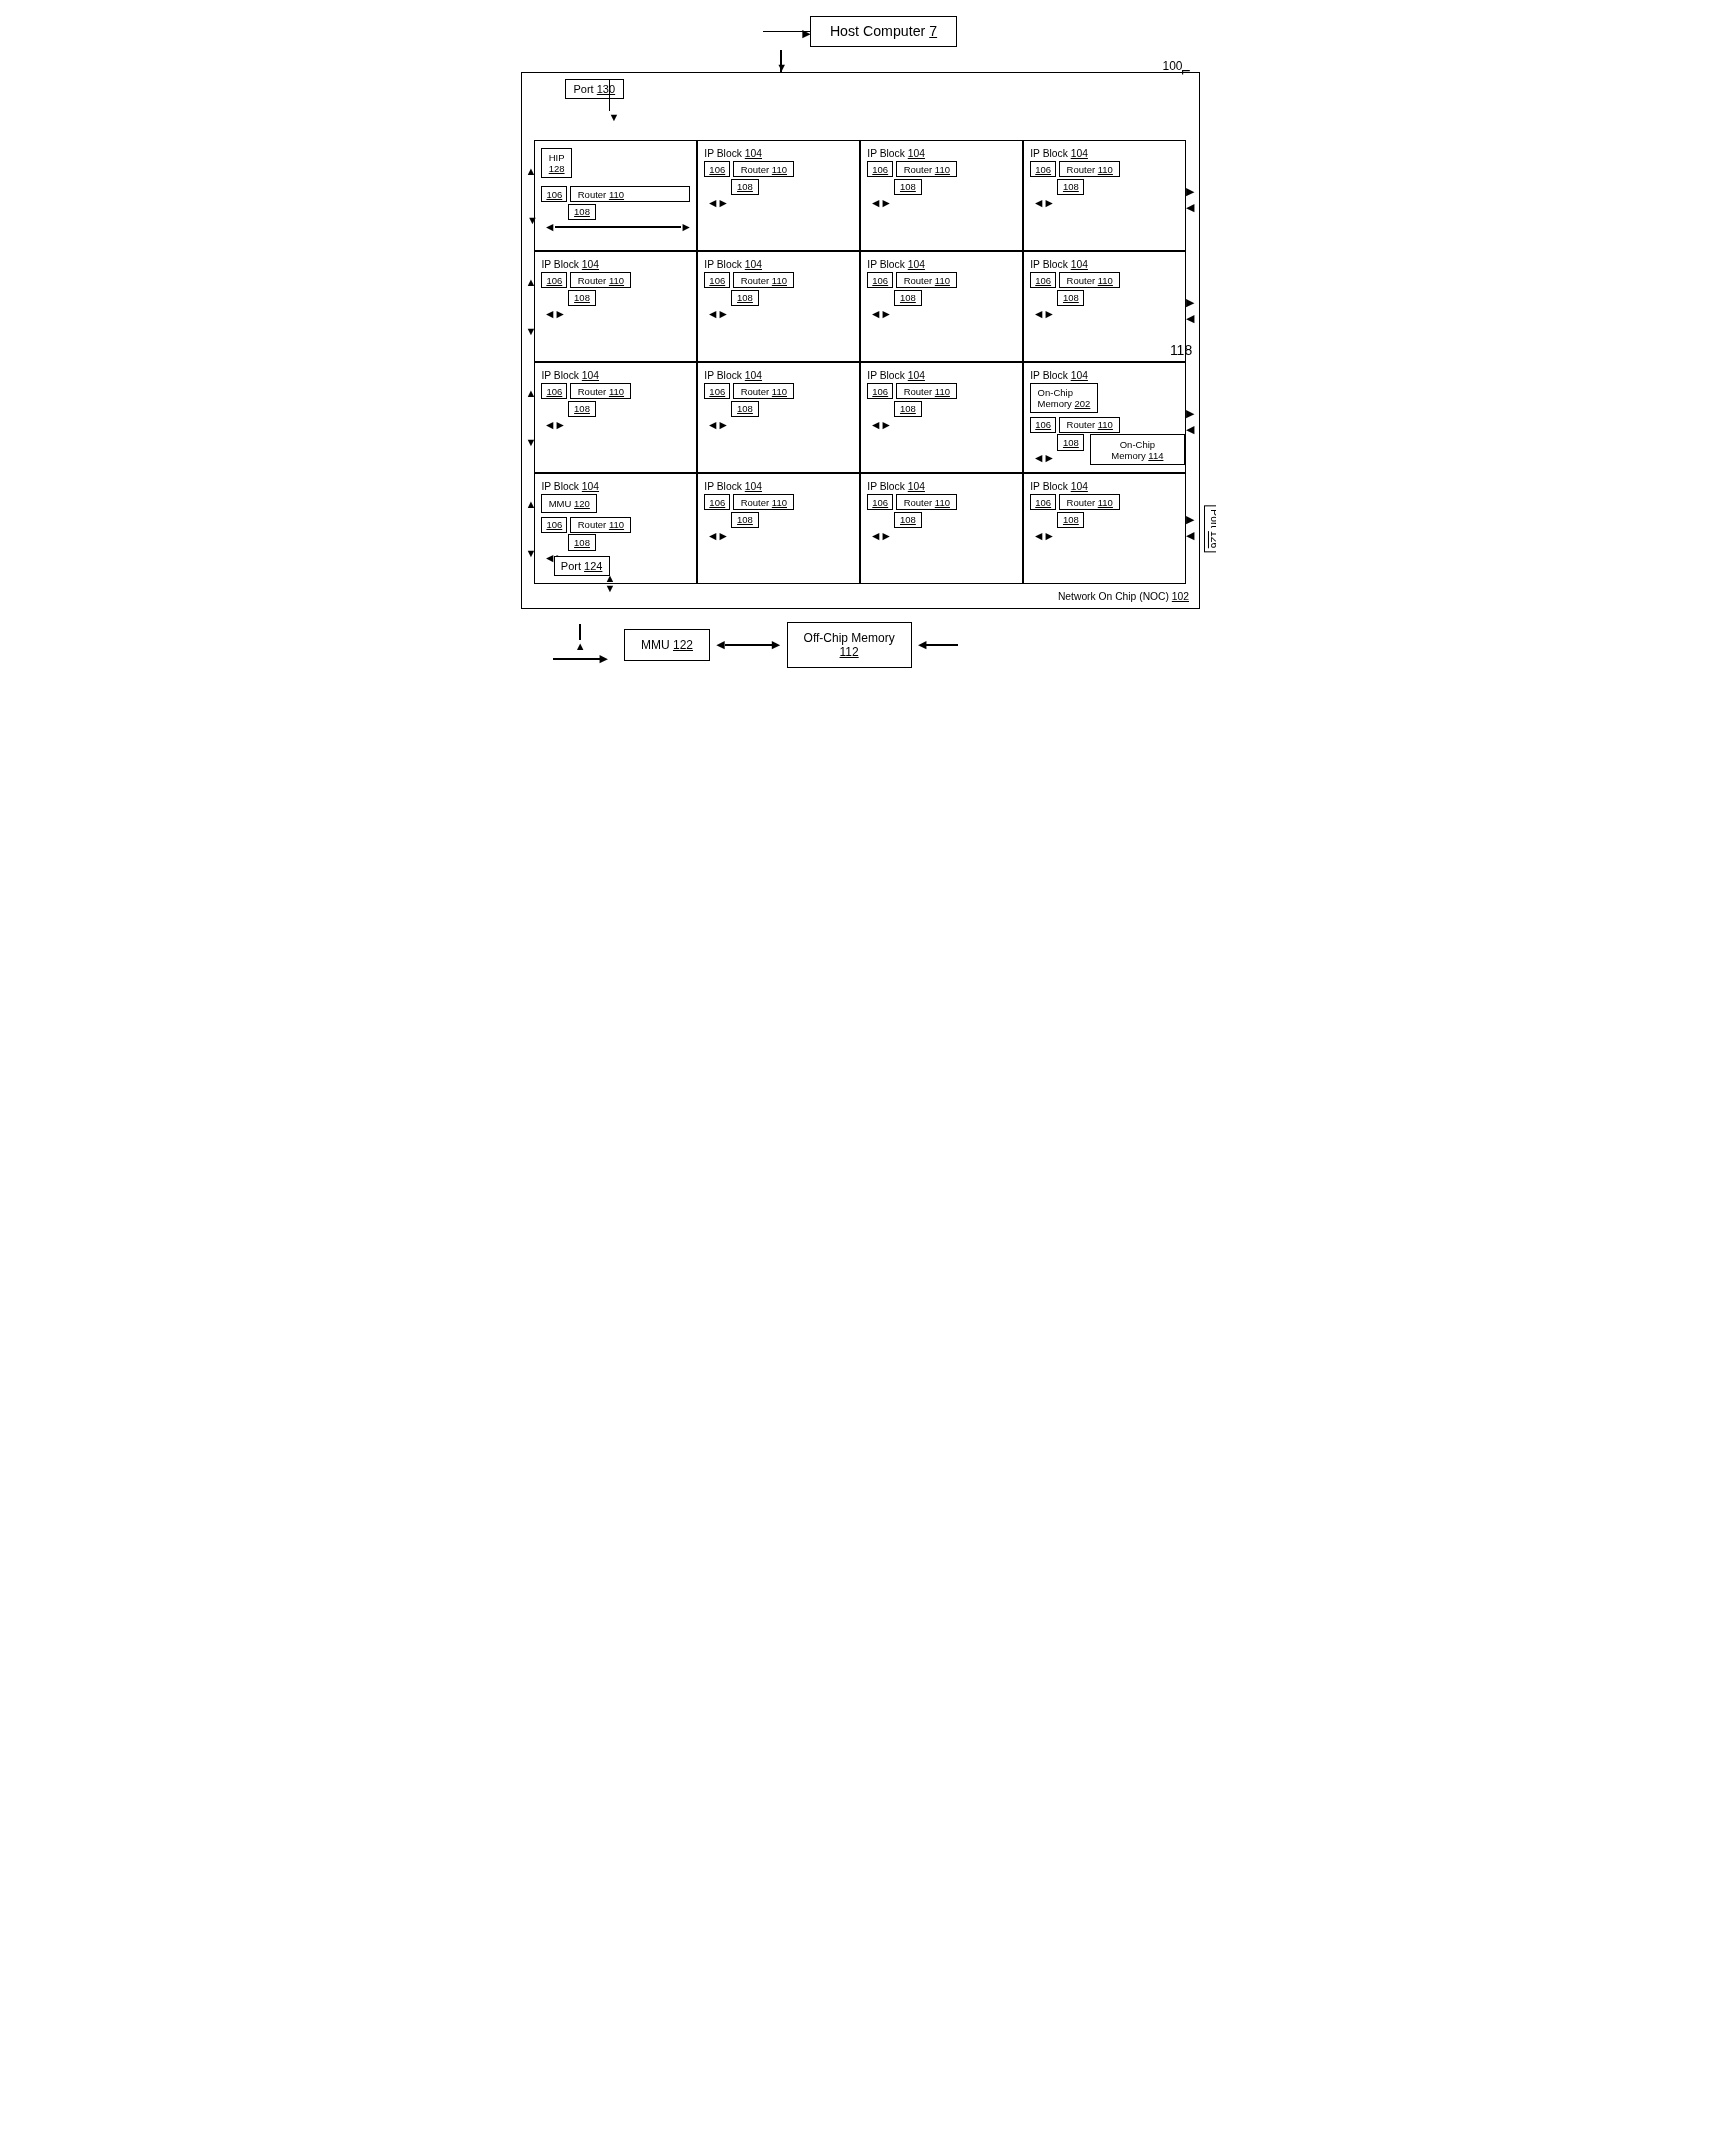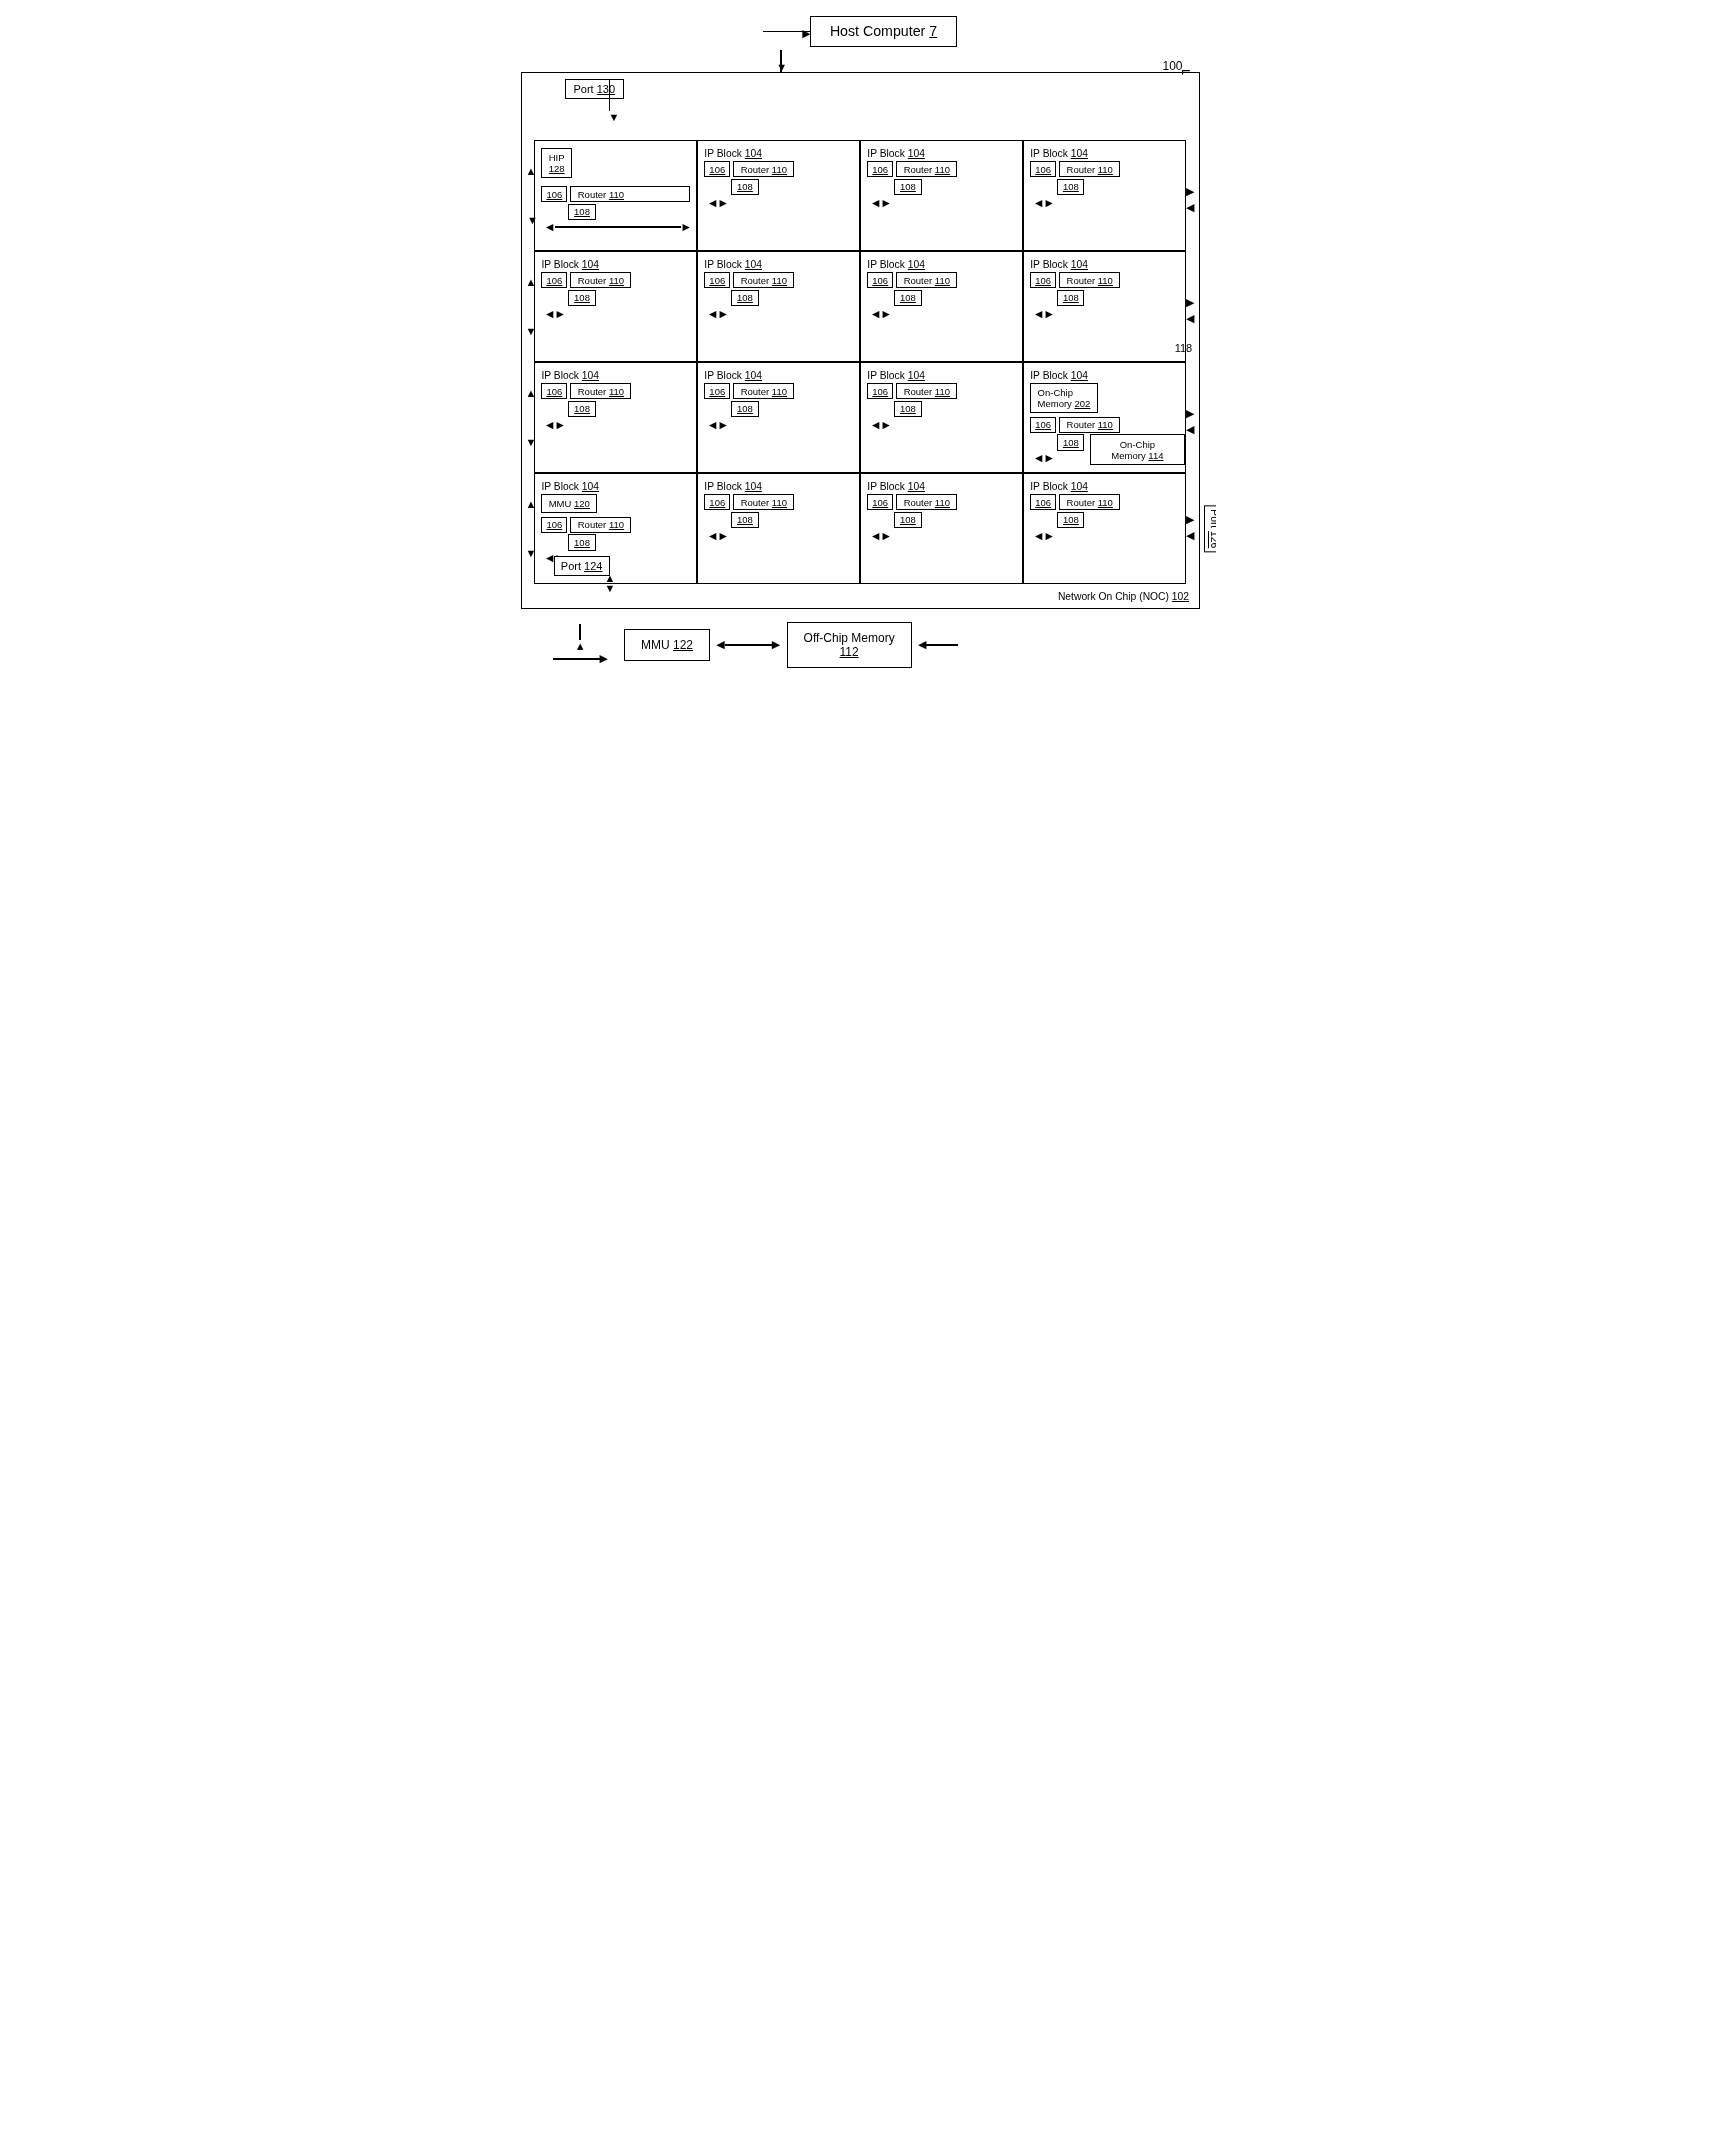--- a/index.html
+++ b/index.html
@@ -107,21 +107,21 @@
 
     <div style="position:absolute; top:6.3px; left:43px; border:1.6px solid #000; padding:3.2px 8px; font-size:11px; background:#fff;">
       <span>Port</span> <u>130</u>
     </div>
 
     <div style="position:absolute; top:38px; left:87px; display:flex; flex-direction:column; align-items:center;">
       <div style="font-size:11px;">▼</div>
     </div>
     <div style="position:absolute; top:6.3px; left:87px; width:1.6px; height:32px; background:#000;"></div>
 
-    <div style="position:absolute; top:269px; right:6.3px; font-size:11px;">
+    <div style="position:absolute; top:269px; right:6.3px; font-size:14px;">
       <span>118</span>
     </div>
 
     <div class="grid" style="margin-top:55px; position:relative;">
 
       <div class="cell">
         <div style="display:flex; flex-direction:column; width:100%;">
           <div style="display:flex; gap:4.7px; align-items:flex-end;">
             <div class="sub-block">HIP<br><u>128</u></div>
           </div>

